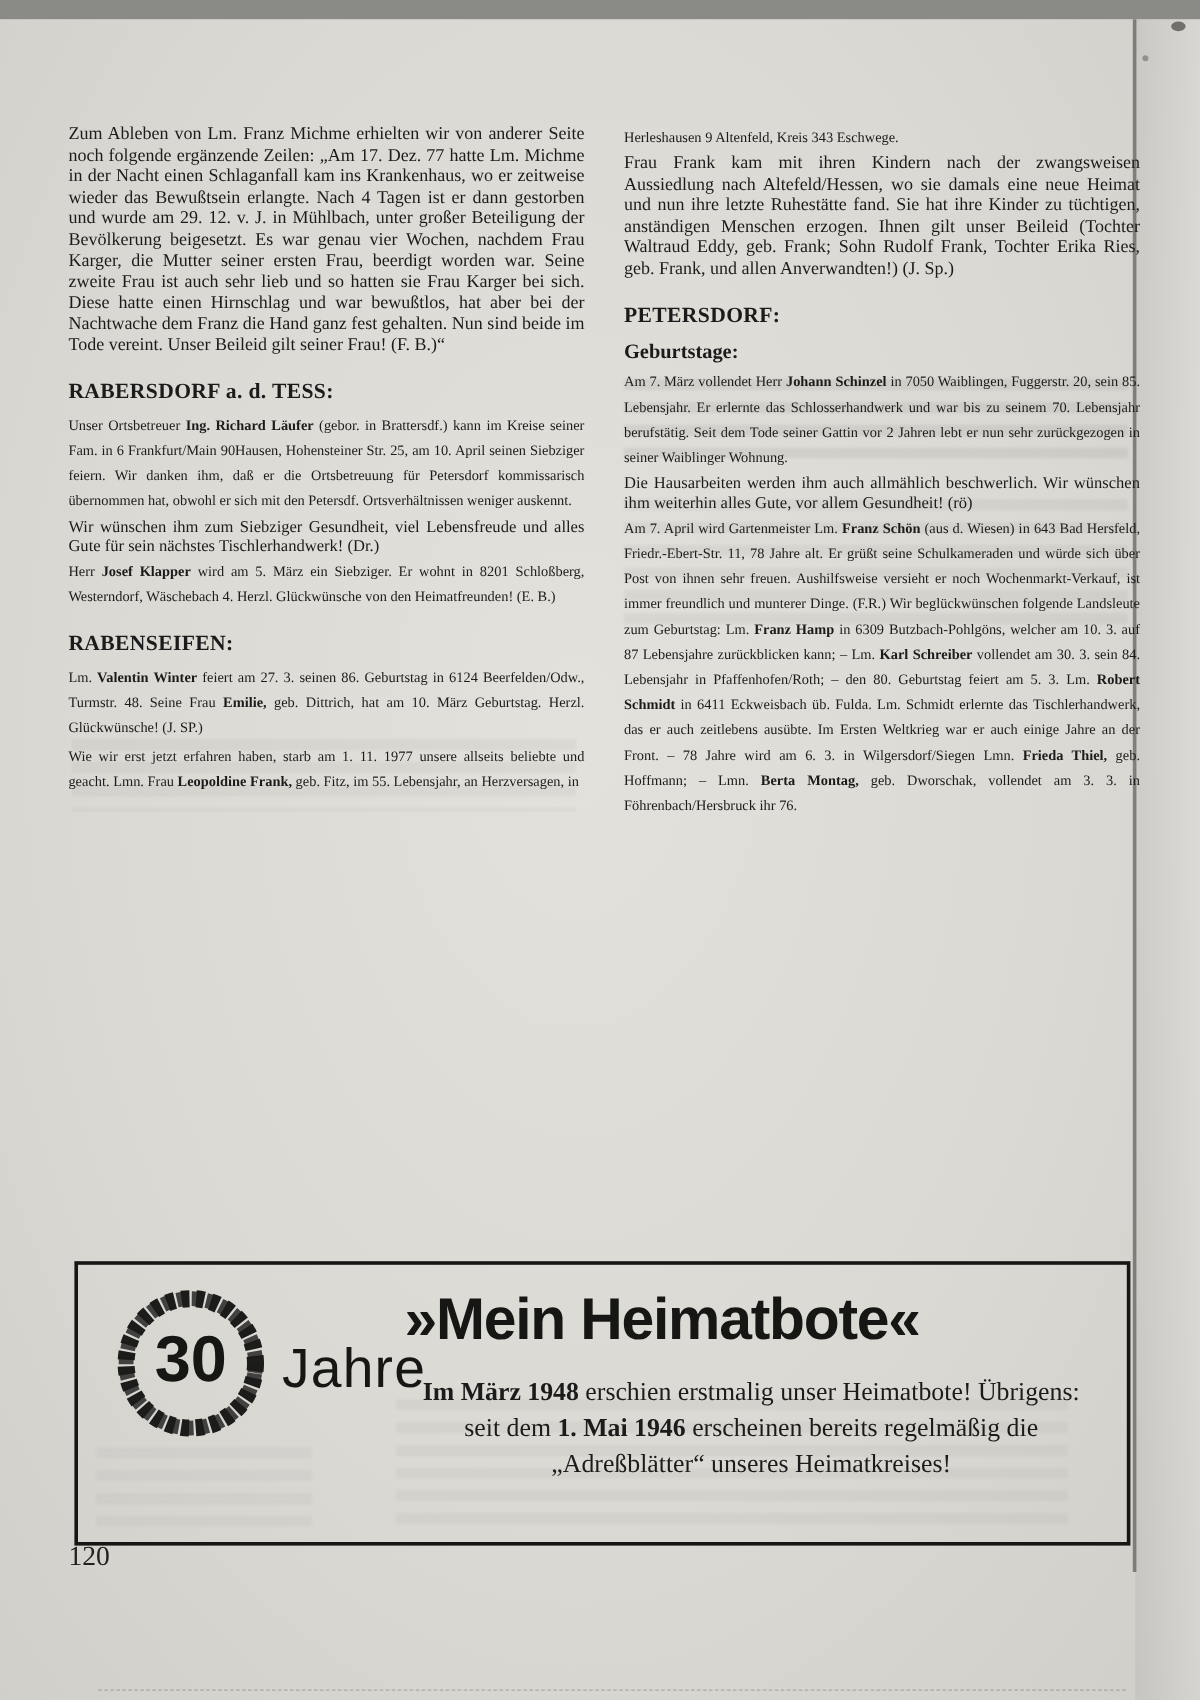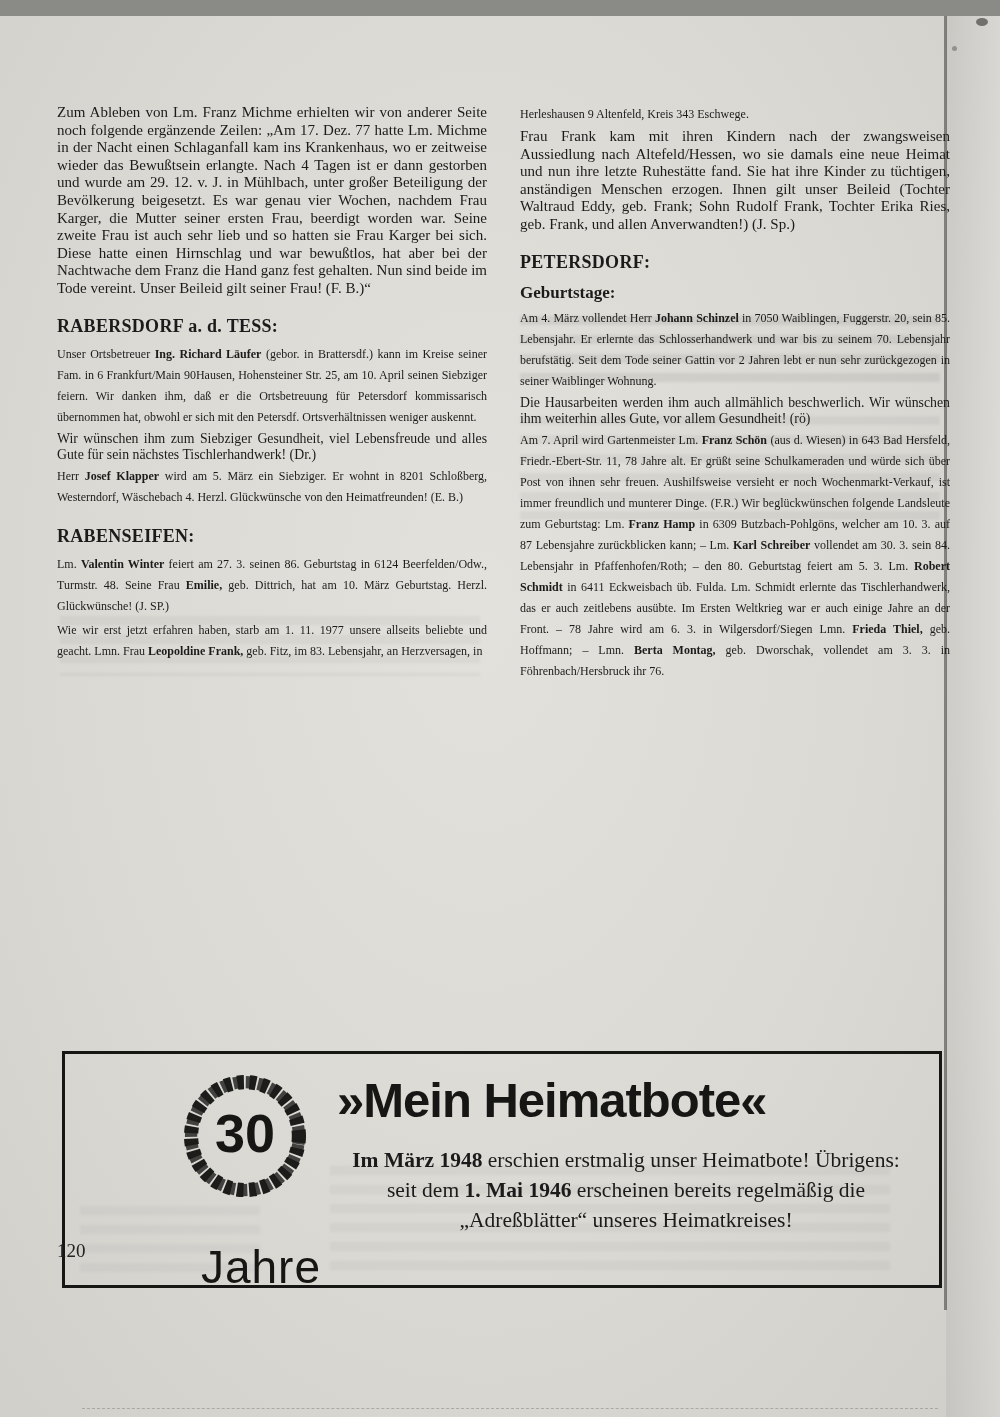--- a/index.html
+++ b/index.html
@@ -34,42 +34,42 @@
   h3.subheading{font-size:17px;line-height:21px;margin:9px 0 5px 0;text-align:left;}
   .b{font-weight:bold;}
 
   
   .banner{
     position:absolute;left:62px;top:1035px;width:880px;height:237px;
     border:3px solid #161614;box-sizing:border-box;
     display:flex;align-items:flex-start;
     padding:14px 24px 10px 18px;
   }
-  .wreath-area{width:238px;display:flex;flex-direction:column;align-items:flex-end;flex:none;gap:28px;}
+  .wreath-area{width:238px;display:flex;flex-direction:row;align-items:center;flex:none;}
   .wreath-wrap{position:relative;width:152px;height:140px;}
   .wreath-wrap svg{display:block;}
   .wreath-number{
     position:absolute;left:0;top:34px;width:152px;text-align:center;
     font-family:"Liberation Sans", sans-serif;font-weight:bold;font-size:54px;color:#161614;
   }
   .wreath-label{
     margin-top:4px;
     font-family:"Liberation Sans", sans-serif;font-weight:normal;font-size:46px;color:#161614;
     letter-spacing:1px;
   }
   .banner-text{flex:1;padding-left:16px;}
   .banner-title{
     font-family:Liberation Sans, sans-serif;font-weight:bold;color:#161614;
     font-size:49px;letter-spacing:-1px;line-height:1.0;
     margin:8px 0 20px 0;white-space:nowrap;
   }
   .banner-body{
     font-size:21.5px;line-height:30px;text-align:center;margin:0;max-width:600px;
   }
-  .page-number{position:absolute;left:57px;top:1224px;font-size:19px;color:#222;}
+  .page-number{position:absolute;left:57px;top:1268px;font-size:23px;color:#222;}
 </style>
 </head>
 <body>
 
 <div class="page">
 
   <div class="edge-strip"></div>
   <div class="fold-line"></div>
   <div class="speck" style="left:976px;top:2px;width:12px;height:8px;"></div>
   <div class="speck" style="left:952px;top:30px;width:5px;height:5px;opacity:.4;"></div>
@@ -82,28 +82,28 @@
 
   <div class="content">
     <div class="col">
         <p class="small">Zum Ableben von Lm. Franz Michme erhielten wir von anderer Seite noch folgende ergänzende Zeilen: „Am 17. Dez. 77 hatte Lm. Michme in der Nacht einen Schlaganfall kam ins Krankenhaus, wo er zeitweise wieder das Bewußtsein erlangte. Nach 4 Tagen ist er dann gestorben und wurde am 29. 12. v. J. in Mühlbach, unter großer Beteiligung der Bevölkerung beigesetzt. Es war genau vier Wochen, nachdem Frau Karger, die Mutter seiner ersten Frau, beerdigt worden war. Seine zweite Frau ist auch sehr lieb und so hatten sie Frau Karger bei sich. Diese hatte einen Hirnschlag und war bewußtlos, hat aber bei der Nachtwache dem Franz die Hand ganz fest gehalten. Nun sind beide im Tode vereint. Unser Beileid gilt seiner Frau! (F. B.)“</p>
         <h2 class="heading">RABERSDORF a. d. TESS:</h2>
         <p class="body"><span>Unser Ortsbetreuer </span><span class="b">Ing. Richard Läufer</span><span> (gebor. in Brattersdf.) kann im Kreise seiner Fam. in 6 Frankfurt/Main 90Hausen, Hohensteiner Str. 25, am 10. April seinen Siebziger feiern. Wir danken ihm, daß er die Ortsbetreuung für Petersdorf kommissarisch übernommen hat, obwohl er sich mit den Petersdf. Ortsverhältnissen weniger auskennt.</span></p>
         <p class="note">Wir wünschen ihm zum Siebziger Gesundheit, viel Lebensfreude und alles Gute für sein nächstes Tischlerhandwerk! (Dr.)</p>
         <p class="body"><span>Herr </span><span class="b">Josef Klapper</span><span> wird am 5. März ein Siebziger. Er wohnt in 8201 Schloßberg, Westerndorf, Wäschebach 4. Herzl. Glückwünsche von den Heimatfreunden! (E. B.)</span></p>
         <h2 class="heading">RABENSEIFEN:</h2>
         <p class="body"><span>Lm. </span><span class="b">Valentin Winter</span><span> feiert am 27. 3. seinen 86. Geburtstag in 6124 Beerfelden/Odw., Turmstr. 48. Seine Frau </span><span class="b">Emilie,</span><span> geb. Dittrich, hat am 10. März Geburtstag. Herzl. Glückwünsche! (J. SP.)</span></p>
-        <p class="body"><span>Wie wir erst jetzt erfahren haben, starb am 1. 11. 1977 unsere allseits beliebte und geacht. Lmn. Frau </span><span class="b">Leopoldine Frank,</span><span> geb. Fitz, im 83. Lebensjahr, an Herzversagen, in</span></p>
+        <p class="body"><span>Wie wir erst jetzt erfahren haben, starb am 1. 11. 1977 unsere allseits beliebte und geacht. Lmn. Frau </span><span class="b">Leopoldine Frank,</span><span> geb. Fitz, im 55. Lebensjahr, an Herzversagen, in</span></p>
       </div>
     <div class="col">
         <p class="body">Herleshausen 9 Altenfeld, Kreis 343 Eschwege.</p>
         <p class="small">Frau Frank kam mit ihren Kindern nach der zwangsweisen Aussiedlung nach Altefeld/Hessen, wo sie damals eine neue Heimat und nun ihre letzte Ruhestätte fand. Sie hat ihre Kinder zu tüchtigen, anständigen Menschen erzogen. Ihnen gilt unser Beileid (Tochter Waltraud Eddy, geb. Frank; Sohn Rudolf Frank, Tochter Erika Ries, geb. Frank, und allen Anverwandten!) (J. Sp.)</p>
         <h2 class="heading">PETERSDORF:</h2>
         <h3 class="subheading">Geburtstage:</h3>
-        <p class="body"><span>Am 4. März vollendet Herr </span><span class="b">Johann Schinzel</span><span> in 7050 Waiblingen, Fuggerstr. 20, sein 85. Lebensjahr. Er erlernte das Schlosserhandwerk und war bis zu seinem 70. Lebensjahr berufstätig. Seit dem Tode seiner Gattin vor 2 Jahren lebt er nun sehr zurückgezogen in seiner Waiblinger Wohnung.</span></p>
+        <p class="body"><span>Am 7. März vollendet Herr </span><span class="b">Johann Schinzel</span><span> in 7050 Waiblingen, Fuggerstr. 20, sein 85. Lebensjahr. Er erlernte das Schlosserhandwerk und war bis zu seinem 70. Lebensjahr berufstätig. Seit dem Tode seiner Gattin vor 2 Jahren lebt er nun sehr zurückgezogen in seiner Waiblinger Wohnung.</span></p>
         <p class="note">Die Hausarbeiten werden ihm auch allmählich beschwerlich. Wir wünschen ihm weiterhin alles Gute, vor allem Gesundheit! (rö)</p>
         <p class="body"><span>Am 7. April wird Gartenmeister Lm. </span><span class="b">Franz Schön</span><span> (aus d. Wiesen) in 643 Bad Hersfeld, Friedr.-Ebert-Str. 11, 78 Jahre alt. Er grüßt seine Schulkameraden und würde sich über Post von ihnen sehr freuen. Aushilfsweise versieht er noch Wochenmarkt-Verkauf, ist immer freundlich und munterer Dinge. (F.R.) Wir beglückwünschen folgende Landsleute zum Geburtstag: Lm. </span><span class="b">Franz Hamp</span><span> in 6309 Butzbach-Pohlgöns, welcher am 10. 3. auf 87 Lebensjahre zurückblicken kann; – Lm. </span><span class="b">Karl Schreiber</span><span> vollendet am 30. 3. sein 84. Lebensjahr in Pfaffenhofen/Roth; – den 80. Geburtstag feiert am 5. 3. Lm. </span><span class="b">Robert Schmidt</span><span> in 6411 Eckweisbach üb. Fulda. Lm. Schmidt erlernte das Tischlerhandwerk, das er auch zeitlebens ausübte. Im Ersten Weltkrieg war er auch einige Jahre an der Front. – 78 Jahre wird am 6. 3. in Wilgersdorf/Siegen Lmn. </span><span class="b">Frieda Thiel,</span><span> geb. Hoffmann; – Lmn. </span><span class="b">Berta Montag,</span><span> geb. Dworschak, vollendet am 3. 3. in Föhrenbach/Hersbruck ihr 76.</span></p>
       </div>
   </div>
 
   <div class="banner">
     <div class="wreath-area">
       <div class="wreath-wrap">
         <svg width="152" height="140" viewBox="0 0 160 148" aria-hidden="true">
           <g fill="none" stroke="#1c1c1a">

